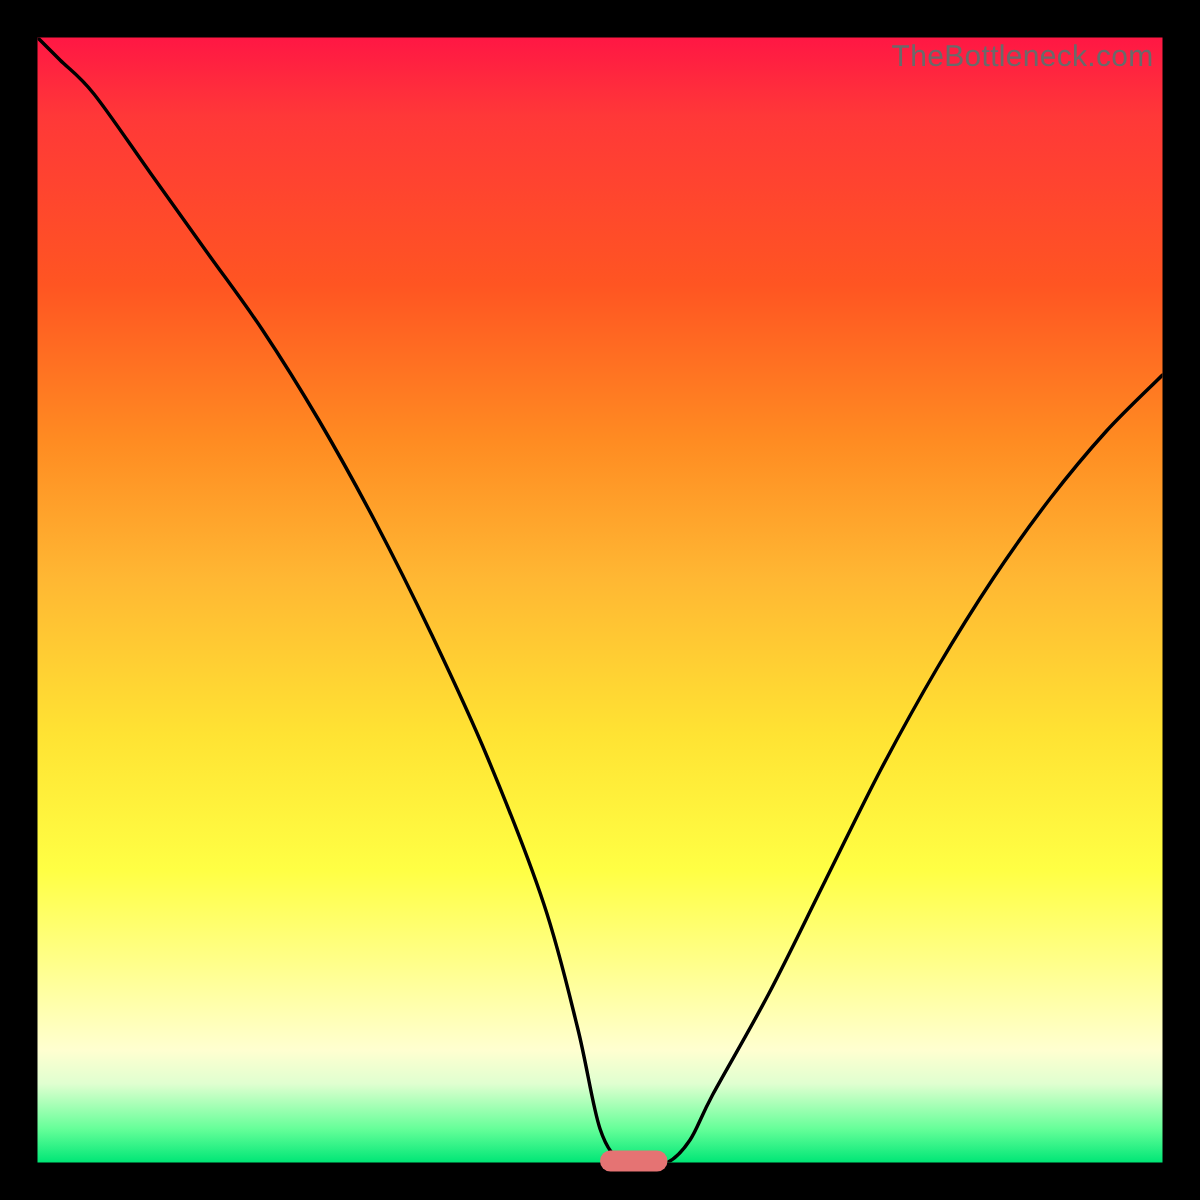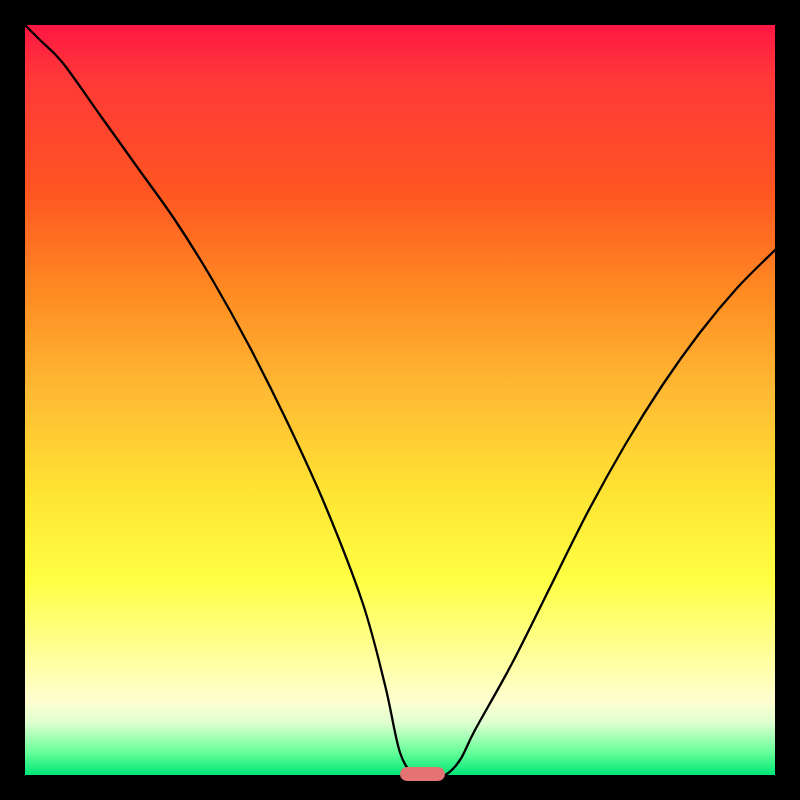--- a/index.html
+++ b/index.html
@@ -59,18 +59,19 @@
     height: 14px;
     border-radius: 7px;
     background: #e57373;
   }
 </style>
 </head>
 <body>
 
 <div class="container">
   <div class="plot-area">
+    <div class="watermark">TheBottleneck.com</div>
     <svg class="curve" viewBox="0 0 750 750" preserveAspectRatio="none">
       <path id="curve-path" fill="none" stroke="#000" stroke-width="2.3" stroke-linecap="round" stroke-linejoin="round" d="M 0.0 0.0 C 2.5 2.5, 8.8 8.8, 15.0 15.0 C 21.3 21.3, 27.5 25.0, 37.5 37.5 C 47.5 50.0, 62.5 72.5, 75.0 90.0 C 87.5 107.5, 100.0 125.0, 112.5 142.5 C 125.0 160.0, 137.5 176.3, 150.0 195.0 C 162.5 213.8, 175.0 233.8, 187.5 255.0 C 200.0 276.3, 212.5 298.8, 225.0 322.5 C 237.5 346.3, 250.0 371.3, 262.5 397.5 C 275.0 423.8, 287.5 450.0, 300.0 480.0 C 312.5 510.0, 327.5 547.5, 337.5 577.5 C 347.5 607.5, 353.8 635.0, 360.0 660.0 C 366.3 685.0, 370.0 712.5, 375.0 727.5 C 380.0 742.5, 385.0 746.3, 390.0 750.0 C 395.0 753.8, 400.0 750.0, 405.0 750.0 C 410.0 750.0, 415.0 752.5, 420.0 750.0 C 425.0 747.5, 430.0 742.5, 435.0 735.0 C 440.0 727.5, 441.3 721.3, 450.0 705.0 C 458.8 688.8, 475.0 661.3, 487.5 637.5 C 500.0 613.8, 512.5 587.5, 525.0 562.5 C 537.5 537.5, 550.0 511.3, 562.5 487.5 C 575.0 463.8, 587.5 441.3, 600.0 420.0 C 612.5 398.8, 625.0 378.8, 637.5 360.0 C 650.0 341.3, 662.5 323.8, 675.0 307.5 C 687.5 291.3, 700.0 276.3, 712.5 262.5 C 725.0 248.8, 743.8 231.3, 750.0 225.0"></path>
     </svg>
     <div id="marker" class="marker" style="left: 375px; top: 742px; width: 45px;"></div>
   </div>
 </div>
 
 </body></html>

